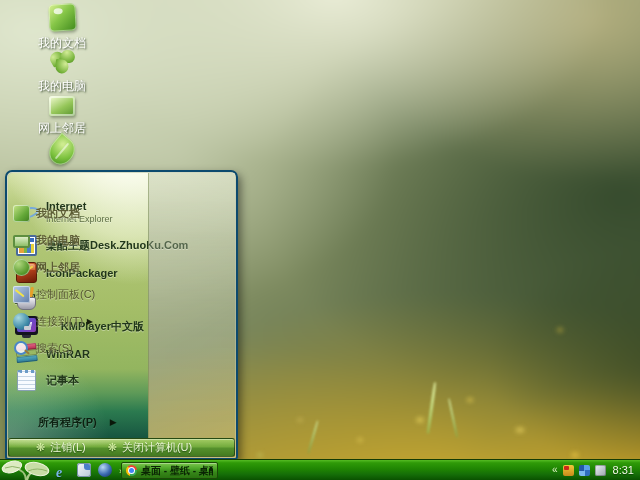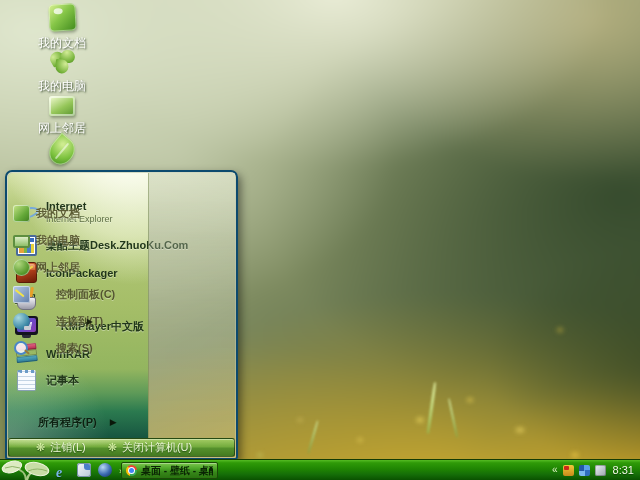--- a/index.html
+++ b/index.html
@@ -93,21 +93,21 @@
     background-image:repeating-linear-gradient(180deg, transparent 0 3px, #c4d4e4 3px 4px); }
 
   .sm-allprog { position:absolute; left:1px; top:237px; width:140px; height:26px; display:flex; align-items:center; cursor:pointer; }
   .sm-allprog .txt { margin-left:30px; font-size:11px; font-weight:bold; color:#0c2010; text-shadow:0 1px 0 rgba(255,255,255,.2); }
   .sm-allprog .arr { margin-left:13px; font-size:9px; color:#0a180a; }
 
   .sm-right { position:absolute; left:141px; top:1px; width:87px; height:265px; border-left:1px solid rgba(110,130,70,.45);
     background:linear-gradient(180deg, rgba(244,248,228,.5) 0%, rgba(244,248,228,.25) 25%, rgba(244,248,228,.14) 60%, rgba(244,248,228,.1) 100%); }
   .smr-item { position:absolute; left:6px; width:78px; height:24px; display:flex; align-items:center; gap:6px; cursor:pointer; }
   .smr-item .txt { font-size:11px; color:#5c5c34; font-weight:bold; text-shadow:0 1px 0 rgba(255,255,255,.35); white-space:nowrap; }
-  .smr-item.plain .txt { font-weight:bold; color:#54562f;margin-left:20px; }
+  .smr-item.plain .txt { font-weight:normal; color:#54562f; }
   .smr-item .arr { position:absolute; right:-2px; font-size:8px; color:#1a220e; }
   .ric { width:17px; height:17px; position:relative; flex:0 0 17px; }
   .r-doc { border-radius:3px; background:linear-gradient(135deg,#b8dc7c 10%,#64a838 60%,#3d7c1e); box-shadow:inset 0 0 0 1px rgba(255,255,255,.5); }
   .r-comp { margin-top:2px; height:13px; border:2px solid #5e8f40; border-radius:2px; background:linear-gradient(#dcedc6,#8fbf68); }
   .r-net { border-radius:50%; background:radial-gradient(circle at 32% 28%, #b2d880, #5a9c30 60%, #346e14); box-shadow:inset 0 0 0 1px rgba(255,255,255,.4); }
   .r-cpl { border-radius:2px; background:linear-gradient(135deg,#b8cce8,#5e7ca8); box-shadow:inset 0 0 0 1px rgba(255,255,255,.5); }
   .r-cpl::after { content:""; position:absolute; left:3px; top:3px; width:11px; height:2px; background:#f2e24a; transform:rotate(38deg); transform-origin:left top; border-radius:1px; }
   .r-conn { border-radius:50%; background:radial-gradient(circle at 32% 28%, #a8d8e0, #3f8aa8 60%, #1e5878); }
   .r-conn::after { content:""; position:absolute; right:-1px; bottom:0; width:7px; height:4px; background:#c8ccd4; border-radius:1px; }
   .r-search { }

